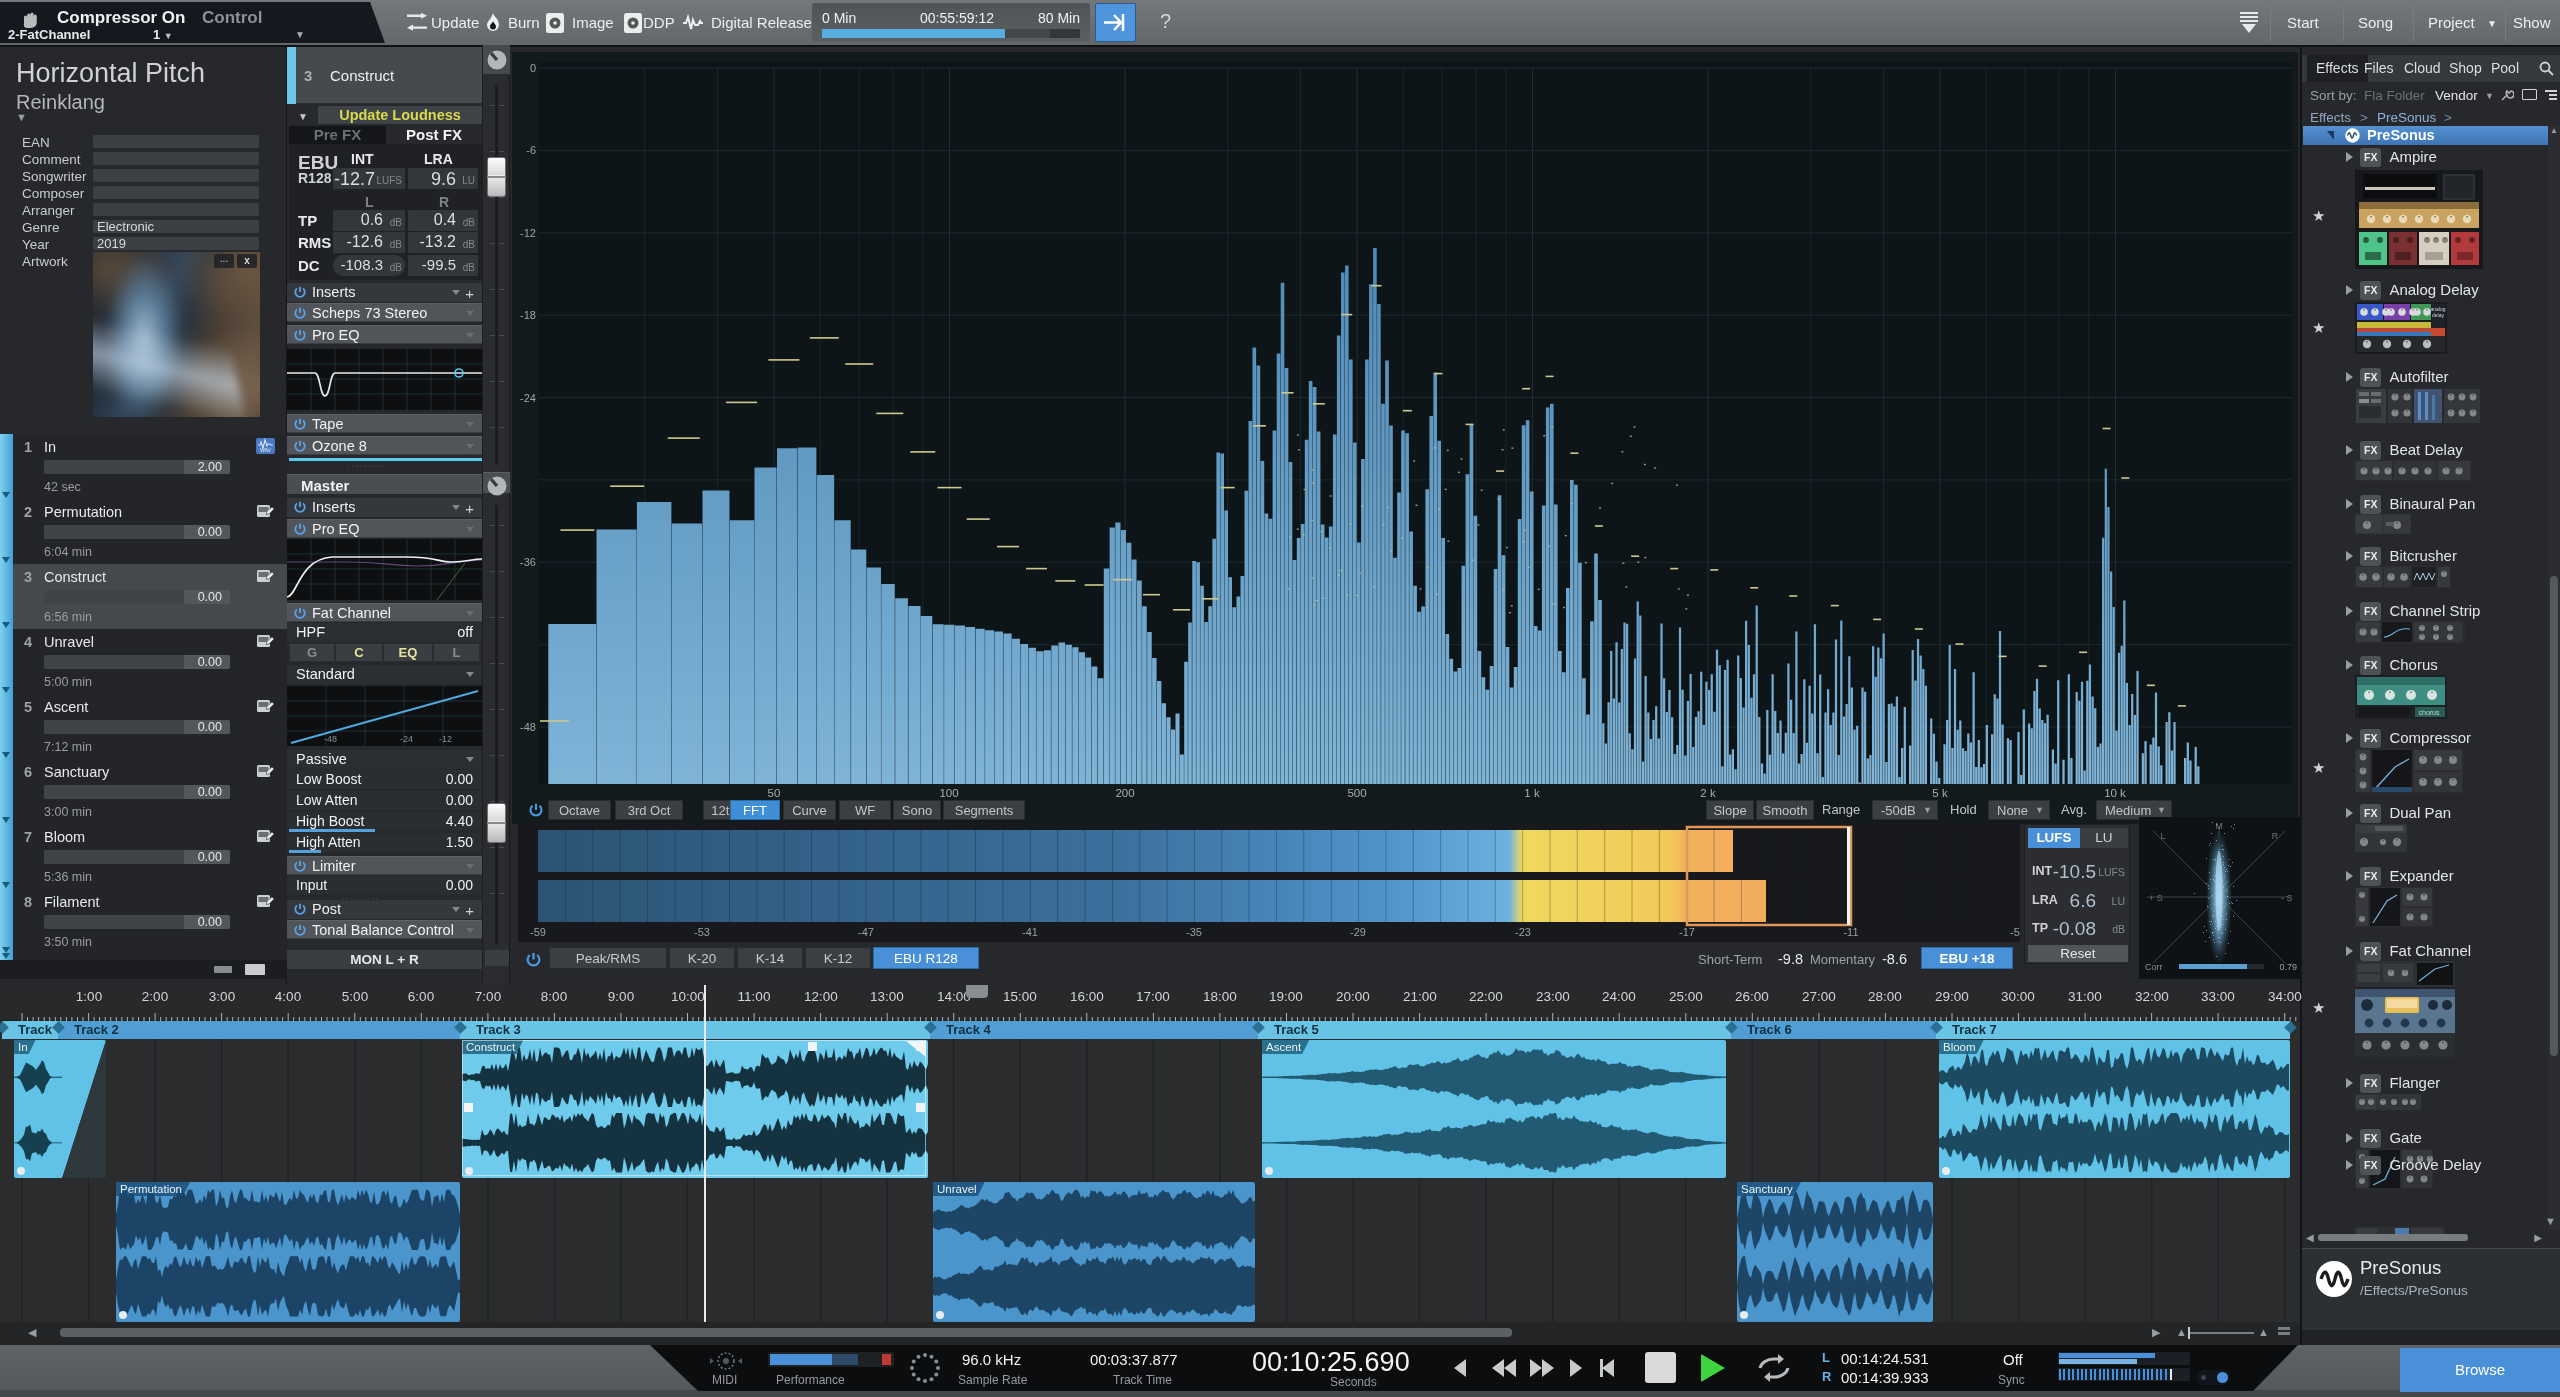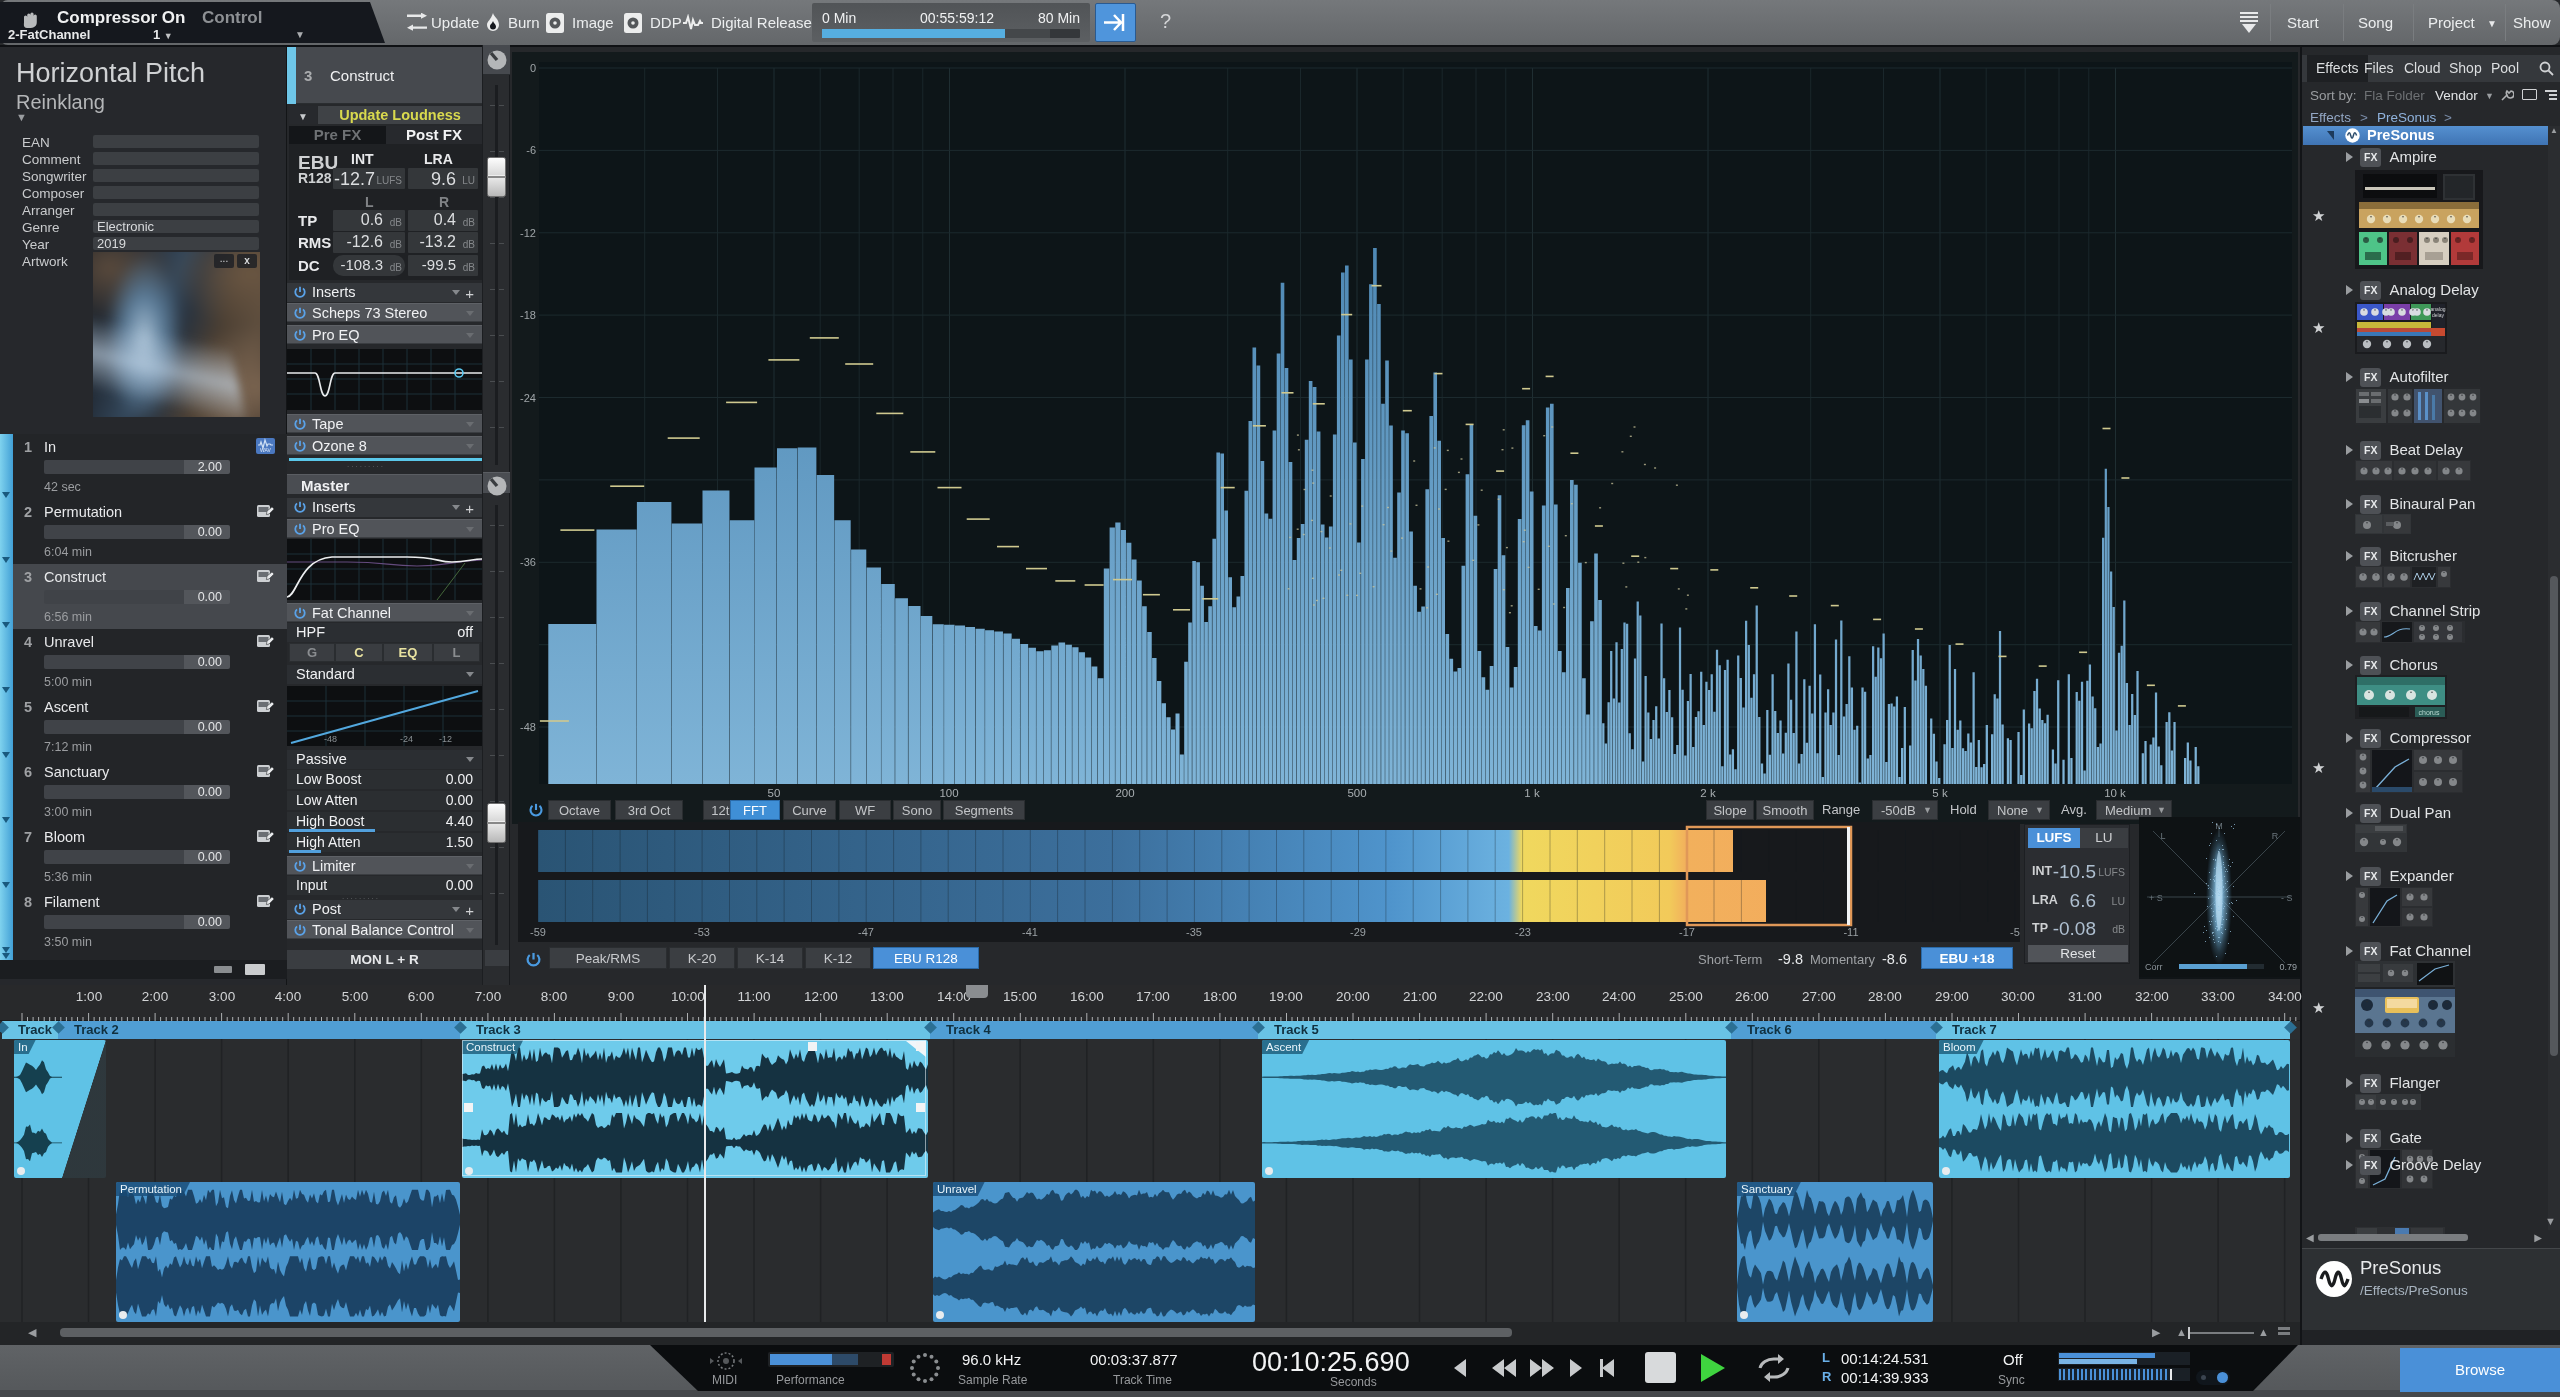--- a/index.html
+++ b/index.html
@@ -1,20 +1,20 @@
 <!DOCTYPE html>
 <html><head><meta charset="utf-8"><title>Studio One</title>
 <style>
 *{margin:0;padding:0;box-sizing:border-box}
 html,body{width:2560px;height:1397px;overflow:hidden;background:#26282b;
  font-family:"Liberation Sans",sans-serif;-webkit-font-smoothing:antialiased}
 .abs{position:absolute}
 body{position:relative}
 
-#toolbar{left:0;top:0;width:2560px;height:45px;background:linear-gradient(#75787b,#64676a);border-radius:8px;}
+#toolbar{left:0;top:0;width:2560px;height:45px;background:linear-gradient(#75787b,#64676a);}
 #tb-trap{left:0;top:2px;width:385px;height:41px;background:#15181e;
  clip-path:polygon(0 0,370px 0,385px 100%,0 100%);} 
 #tb-trap .t1{position:absolute;left:57px;top:6px;font-size:17px;font-weight:bold;color:#f0f1f2}
 #tb-trap .ctl{position:absolute;left:202px;top:6px;font-size:17px;font-weight:bold;color:#8d9094}
 #tb-trap .t2{position:absolute;left:8px;top:25px;font-size:13px;font-weight:bold;color:#e8e9ea}
 #tb-trap .n1{position:absolute;left:153px;top:25px;font-size:13px;font-weight:bold;color:#e8e9ea}
 .tbbtn{position:absolute;top:0;height:45px;display:flex;align-items:center;font-size:15px;color:#eceeef}
 #tb-inset{left:812px;top:3px;width:278px;height:39px;background:linear-gradient(#515457,#5c5f62);border-radius:2px}
 #tb-inset .mn{position:absolute;font-size:14px;color:#f0f1f2;top:7px}
 #tb-prog{position:absolute;left:10px;top:26px;width:258px;height:9px;background:#34373a;border-radius:1px}
@@ -124,21 +124,21 @@
         <circle cx="10" cy="11" r="1.8" fill="#eceded"></circle>
       </svg>
       <span style="margin-left:7px">Image</span>
     </div>
     <div class="tbbtn" style="left:623px">
       <svg width="20" height="22">
         <rect x="1" y="1" width="18" height="20" rx="2.5" fill="#eceded"></rect>
         <circle cx="10" cy="11" r="5.5" fill="#55585b"></circle>
         <circle cx="10" cy="11" r="1.8" fill="#eceded"></circle>
       </svg>
-      <span style="margin-left:7px">DDP</span>
+      <span style="">DDP</span>
     </div>
     <div class="tbbtn" style="left:682px">
       <svg width="22" height="18">
         <path d="M1 9h3l2-6 3 12 2-9 2 5h3l2-4 1 2h2" stroke="#eceded" stroke-width="2" fill="none"></path>
       </svg>
       <span style="margin-left:7px">Digital Release</span>
     </div>
     <div id="tb-inset" class="abs">
       <div class="mn" style="left:10px">0 Min</div>
       <div class="mn" style="left:108px">00:55:59:12</div>

